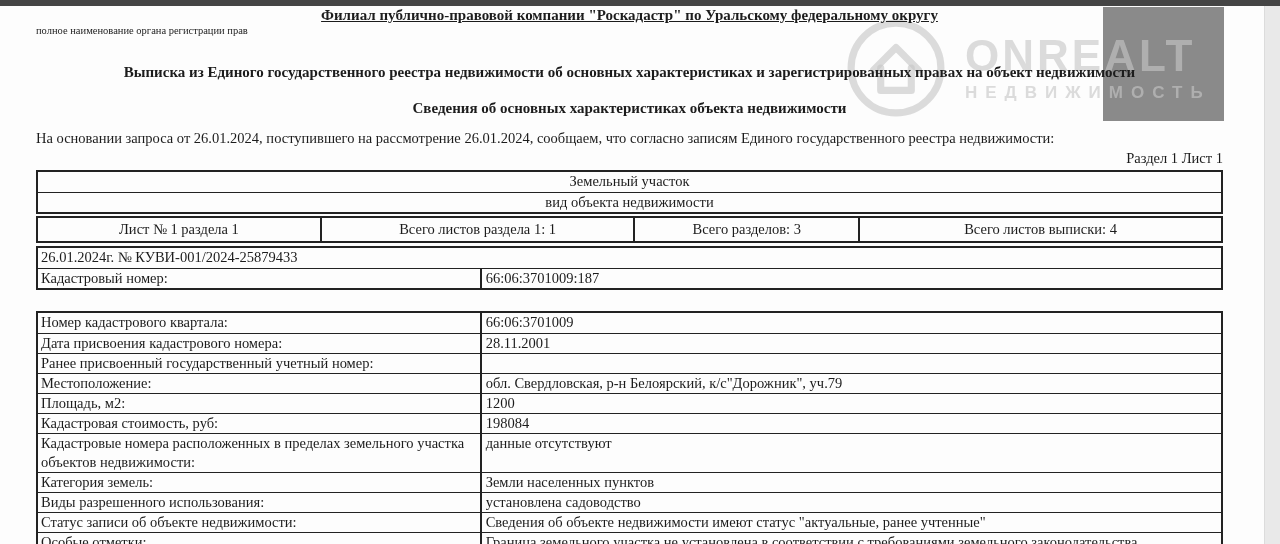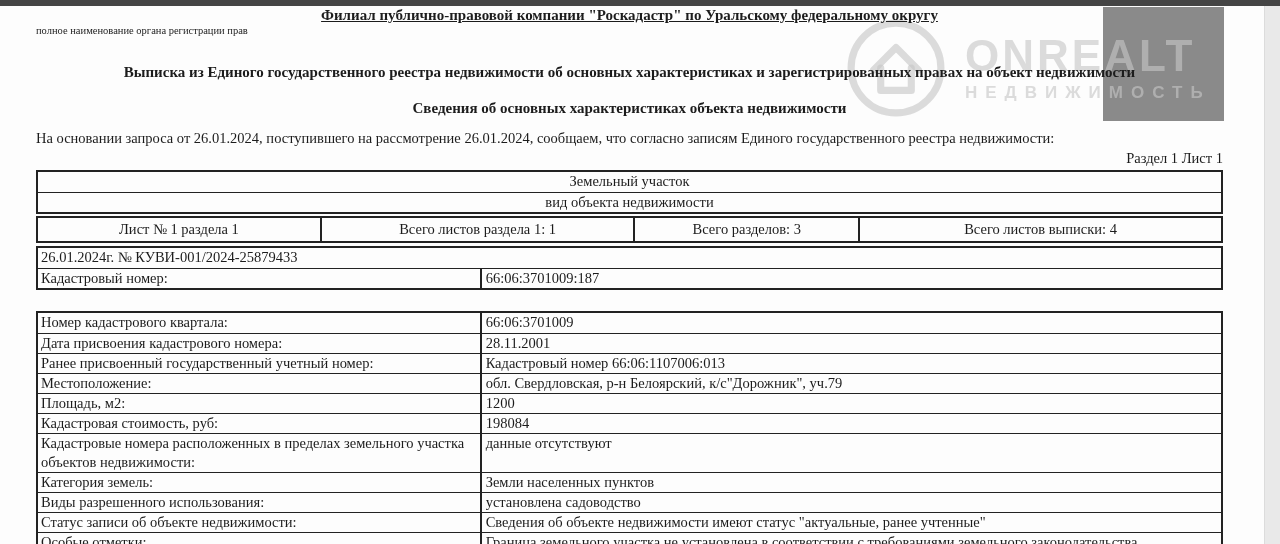--- a/index.html
+++ b/index.html
@@ -113,21 +113,20 @@
       <div class="trow">
         <div class="tcell-label">Номер кадастрового квартала:</div>
         <div class="tcell-value">66:06:3701009</div>
       </div>
       <div class="trow">
         <div class="tcell-label">Дата присвоения кадастрового номера:</div>
         <div class="tcell-value">28.11.2001</div>
       </div>
       <div class="trow">
         <div class="tcell-label">Ранее присвоенный государственный учетный номер:</div>
-        <div class="tcell-value">Кадастровый номер 66:06:1107006:013</div>
       </div>
       <div class="trow">
         <div class="tcell-label">Местоположение:</div>
         <div class="tcell-value">обл. Свердловская, р-н Белоярский, к/с"Дорожник", уч.79</div>
       </div>
       <div class="trow">
         <div class="tcell-label">Площадь, м2:</div>
         <div class="tcell-value">1200</div>
       </div>
       <div class="trow">

